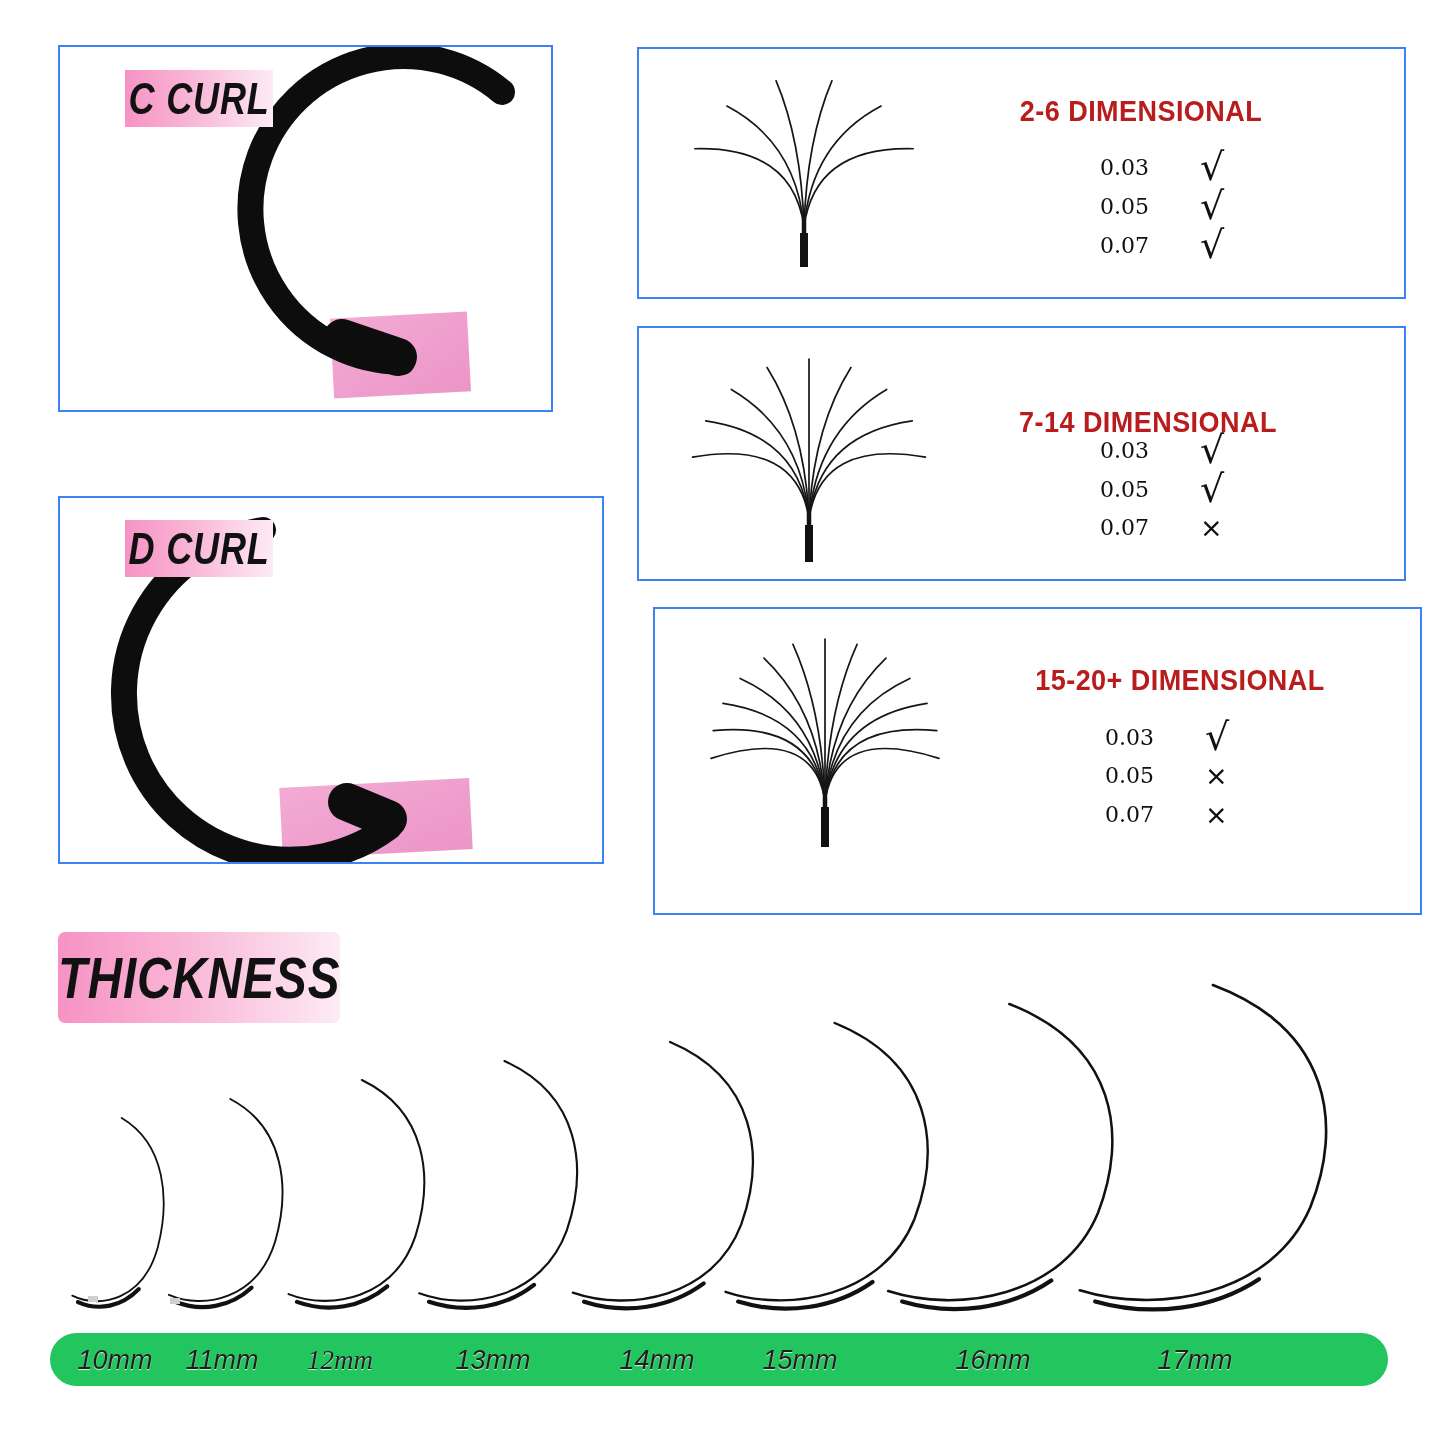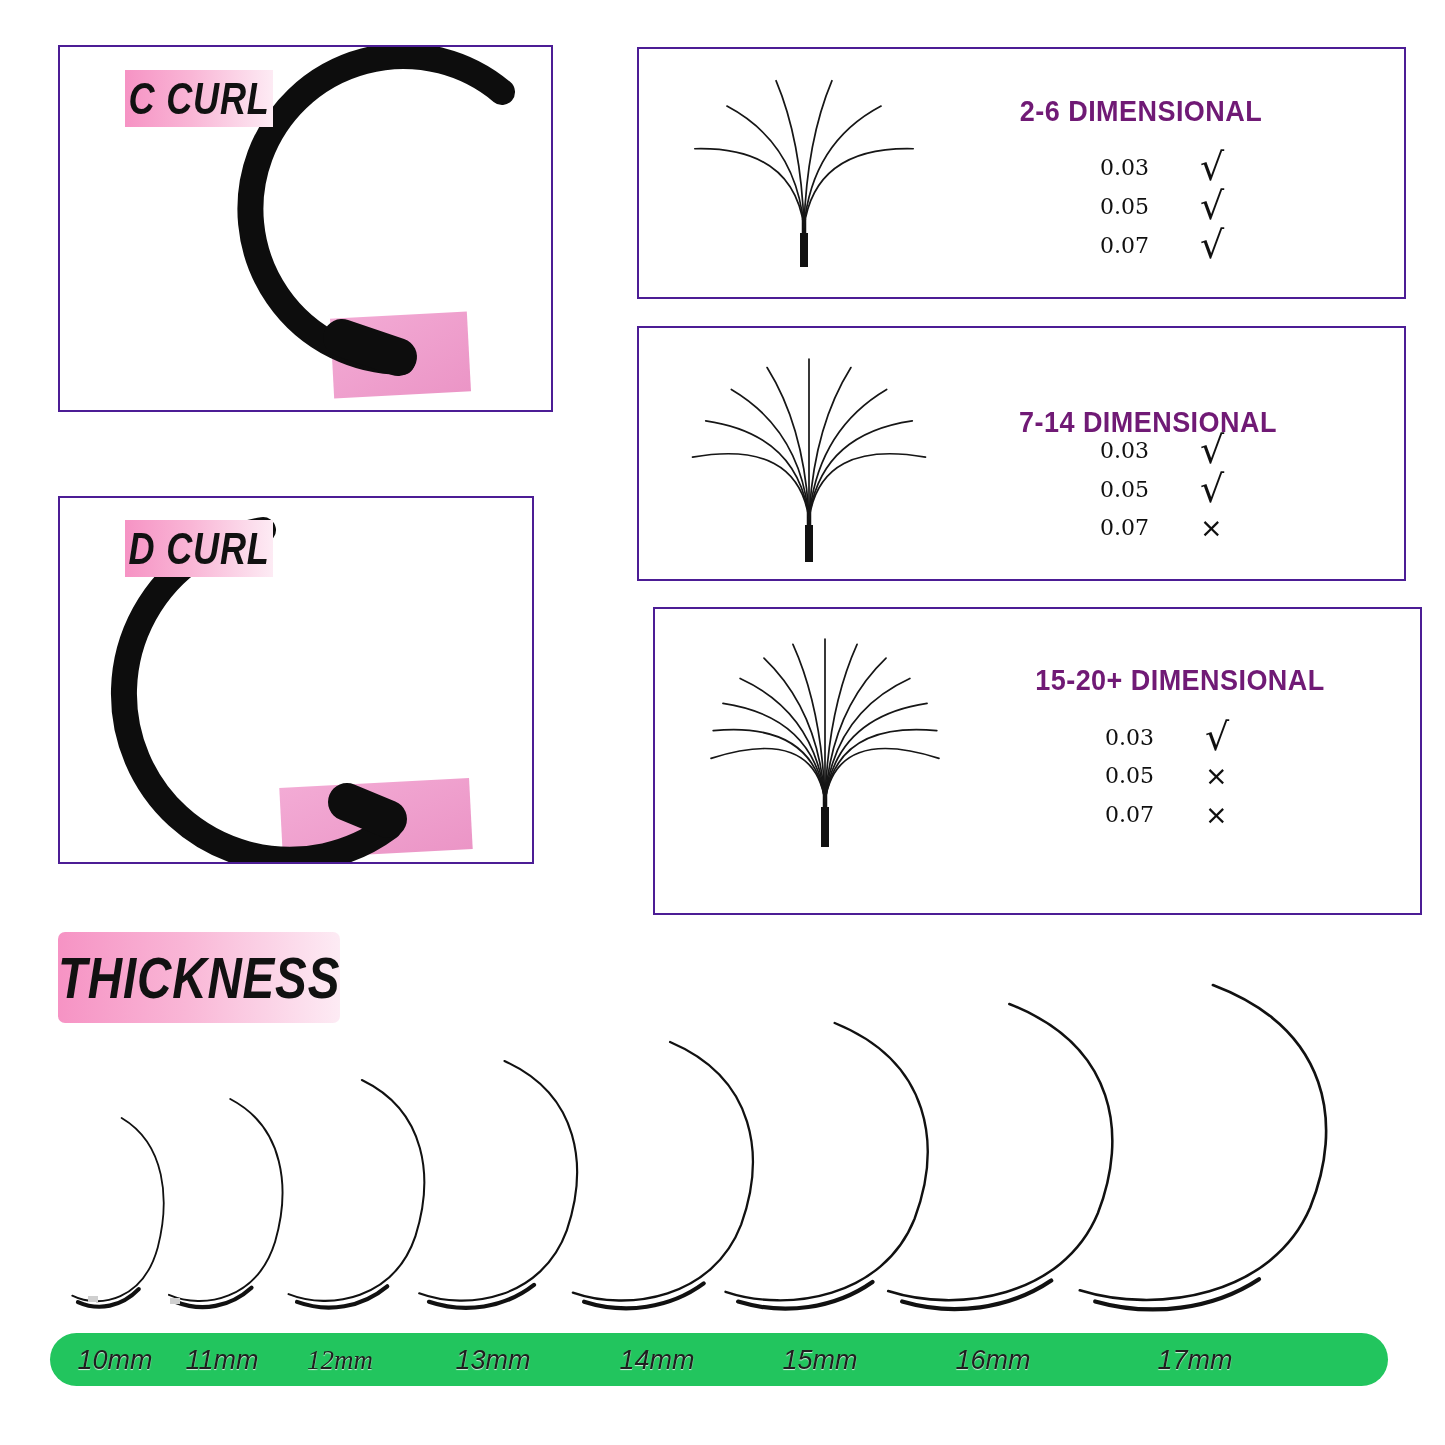--- a/index.html
+++ b/index.html
@@ -1,32 +1,32 @@
 <!DOCTYPE html>
 <html><head>
 <meta charset="utf-8">
 <style>
   html,body{margin:0;padding:0;background:#ffffff;}
   #stage{position:relative;width:1445px;height:1445px;background:#fff;overflow:hidden;
          font-family:"Liberation Sans",sans-serif;}
-  .box{position:absolute;background:#fff;border:2px solid #4c1d95;box-sizing:border-box;}
+  .box{position:absolute;background:#fff;border:2px solid #3b82f6;box-sizing:border-box;}
   .curl-label, .thick-label{
     position:absolute;display:flex;align-items:center;justify-content:center;
     background:linear-gradient(90deg,#f693c4 0%,#f9b6d6 45%,#fdebf4 100%);
   }
   .curl-label span, .thick-label span{
     font-family:"Liberation Sans",sans-serif;font-weight:bold;font-style:italic;
     color:#111;display:inline-block;transform:scaleX(.82);white-space:nowrap;letter-spacing:1px;
   }
   .curl-label{left:65px;width:148px;height:57px;}
   .curl-label span{font-size:44px;}
   .thick-label{left:58px;top:932px;width:282px;height:91px;border-radius:7px;}
   .thick-label span{font-size:58px;}
   .dim-title{position:absolute;transform:translateX(-50%);white-space:nowrap;
-    font-weight:bold;color:#701a75;font-size:30px;letter-spacing:.5px;}
+    font-weight:bold;color:#b91c1c;font-size:30px;letter-spacing:.5px;}
   .dim-title em{font-style:normal;display:inline-block;transform:scaleX(.9);}
   .dim-row{position:absolute;display:flex;align-items:center;transform:translateY(-50%);}
   .dim-row .num{font-family:"DejaVu Serif",serif;font-size:22px;color:#101010;width:100px;}
   .dim-row .check{font-family:"DejaVu Serif",serif;font-size:38px;color:#101010;}
   .dim-row .cross{font-family:"DejaVu Sans",sans-serif;font-size:27px;color:#101010;}
   svg{position:absolute;display:block;}
   .pill{position:absolute;left:50px;top:1333px;width:1338px;height:53px;border-radius:27px;
     background:#22c55e;}
   .pill .mm{position:absolute;top:50%;transform:translate(-50%,-50%);
     font-style:italic;font-size:27px;color:#1f1f1f;white-space:nowrap;
@@ -47,21 +47,21 @@
         </defs>
         <rect x="272" y="268" width="137" height="80" fill="url(#sqGradC)" transform="rotate(-3 340.5 308)"></rect>
         <path d="M 442 45 A 153 153 0 1 0 342 315" fill="none" stroke="#0d0d0d" stroke-width="26" stroke-linecap="round"></path>
         <path d="M 282 291 L 338 310" fill="none" stroke="#0d0d0d" stroke-width="38" stroke-linecap="round"></path>
       </svg>
     <div class="curl-label" style="top:23px;">
       <span>C CURL</span>
     </div>
   </div>
 
-  <div class="box" style="left:58px;top:496px;width:476px;height:368px;padding-left:8px;">
+  <div class="box" style="left:58px;top:496px;width:546px;height:368px;padding-left:8px;">
     <svg width="491" height="364" viewBox="0 0 491 364" style="left:0;top:0;">
         <defs>
           <linearGradient id="sqGradD" x1="0" y1="0" x2="1" y2="1">
             <stop offset="0" stop-color="#f3abd5"></stop>
             <stop offset="1" stop-color="#eb95c6"></stop>
           </linearGradient>
         </defs>
         <rect x="221" y="285" width="190" height="71" fill="url(#sqGradD)" transform="rotate(-3 316 320.5)"></rect>
         <path d="M 203 32 A 166 166 0 1 0 329 329" fill="none" stroke="#0d0d0d" stroke-width="26" stroke-linecap="round"></path>
         <path d="M 287 304 L 328 321" fill="none" stroke="#0d0d0d" stroke-width="38" stroke-linecap="round"></path>
@@ -197,18 +197,18 @@
       <rect x="88" y="1296" width="10" height="6" fill="#cfcfcf"></rect>
       <rect x="170" y="1298" width="10" height="6" fill="#cfcfcf"></rect>
     </svg>
 
   <div class="pill" id="pill">
       <span class="mm" style="left: 65px;">10mm</span>
       <span class="mm" style="left: 172px;">11mm</span>
       <span class="mm" style="left: 290px; font-family: Liberation Serif, serif;">12mm</span>
       <span class="mm" style="left: 443px;">13mm</span>
       <span class="mm" style="left: 607px;">14mm</span>
-      <span class="mm" style="left: 770px;">15mm</span>
+      <span class="mm" style="left: 750px;">15mm</span>
       <span class="mm" style="left: 943px;">16mm</span>
       <span class="mm" style="left: 1145px;">17mm</span>
     </div>
 
 </div>
 
 </body></html>

